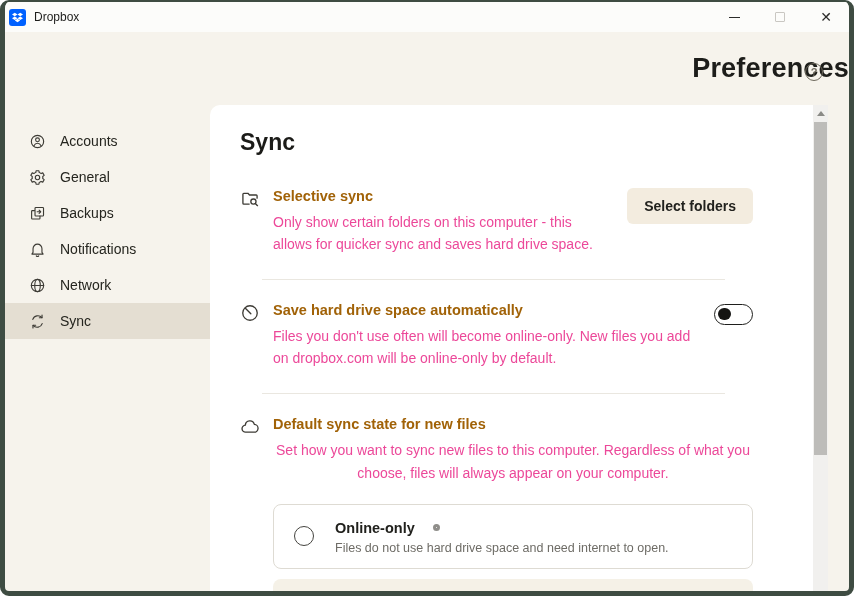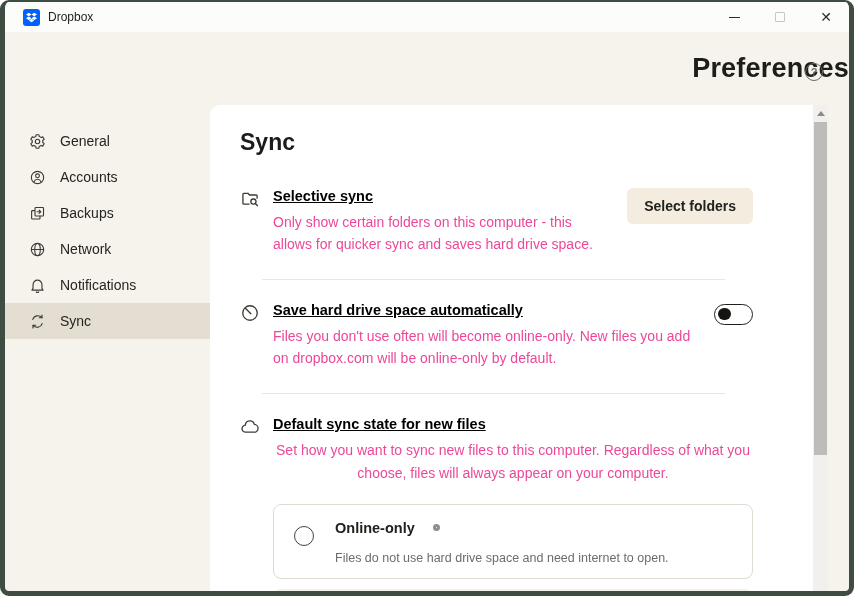--- a/index.html
+++ b/index.html
@@ -9,21 +9,21 @@
     background:#f6f3ec;
     border:5px solid #3e4c42;
     border-top-width:2px;
     border-radius:9px;
     overflow:hidden;
     display:flex; flex-direction:column;
   }
   
   .titlebar {
     height:30px; background:#fcfcfa; flex:0 0 30px;
-    display:flex; align-items:center; padding-left:14px;
+    display:flex; align-items:center; padding-left:0;
   }
   .app-logo {
     width:17px; height:17px; background:#0061ff; border-radius:3px;
     display:flex; align-items:center; justify-content:center; margin:0 8px 0 4px;
   }
   .app-title { font-size:12px; color:#1e1e1c; }
   .win-controls { margin-left:auto; display:flex; align-items:stretch; height:100%; }
   .win-btn { width:46px; display:flex; align-items:center; justify-content:center; cursor:default; }
   .min-glyph { width:11px; height:0; border-top:1.6px solid #2c2c2a; display:block; }
   .max-glyph { width:10px; height:10px; border:1.4px solid #c9c7c2; display:block; border-radius:1px; }
@@ -49,21 +49,21 @@
   
   .panel {
     flex:1 1 auto; background:#ffffff; border-radius:10px 0 0 0;
     margin-right:21px; position:relative; overflow:hidden;
   }
   .panel-inner { padding:24px 75px 0 30px; }
   .content-heading { font-size:23px; font-weight:700; color:#1b1b18; margin-bottom:32px; }
   .section { display:flex; gap:13px; }
   .section .sec-icon { flex:0 0 20px; padding-top:1px; }
   .sec-body { flex:1 1 auto; }
-  .sec-title { font-size:14.5px; font-weight:700; color:#000000; margin-bottom:7px;text-decoration:underline; }
+  .sec-title { font-size:14.5px; font-weight:700; color:#a16207; margin-bottom:7px; }
   .sec-desc { font-size:14px; color:#ec4899; line-height:1.58; }
   .sec-action { flex:0 0 auto; }
   .btn {
     background:#f3ecdf; border:none; border-radius:6px;
     padding:10px 17px; font-size:14px; font-weight:700; color:#21211d;
     font-family:inherit; cursor:pointer;
   }
   .divider { border:none; border-top:1px solid #eae7e0; margin:24px 28px 22px 22px; }
   
   .toggle {
@@ -83,21 +83,21 @@
   }
   .radio {
     width:20px; height:20px; border:1.6px solid #45443f; border-radius:50%;
     background:#fff; margin-top:6px; flex:0 0 auto;
   }
   .option-title { font-size:14.5px; font-weight:700; color:#21211d; display:flex; align-items:center; gap:18px; }
   .online-badge {
     width:7px; height:7px; border:3px solid #8f8e8a; border-radius:50%;
     background:#fff; display:inline-block;
   }
-  .option-desc { font-size:12.5px; color:#6e6c66; margin-top:15px; }
+  .option-desc { font-size:12.5px; color:#6e6c66; margin-top:5px; }
   .option-card-next {
     margin-top:10px; height:16px; background:#f5f1e7; border-radius:8px 8px 0 0;
   }
   
   .scrollbar {
     position:absolute; top:0; right:0; width:15px; bottom:0;
     background:#f1f0ee;
   }
   .scroll-up {
     height:16px; display:flex; align-items:center; justify-content:center;
@@ -139,56 +139,56 @@
   <div class="header">
     <div class="page-title">Preferences</div>
     <div class="help-btn">?</div>
   </div>
 
   <div class="main">
 
     <div class="sidebar">
       <div class="side-item">
         <svg class="ic" width="17" height="17" viewBox="0 0 24 24">
-          <circle cx="12" cy="12" r="3.1"></circle>
-          <path d="M19.4 13.5c.05-.49.05-2.51 0-3l2-1.55-2-3.46-2.37.95a7.6 7.6 0 0 0-2.6-1.43L14 2.5h-4l-.43 2.51a7.6 7.6 0 0 0-2.6 1.43l-2.37-.95-2 3.46 2 1.55c-.05.49-.05 2.51 0 3l-2 1.55 2 3.46 2.37-.95a7.6 7.6 0 0 0 2.6 1.43L10 21.5h4l.43-2.51a7.6 7.6 0 0 0 2.6-1.43l2.37.95 2-3.46z"></path>
-        </svg>
-        <span>General</span>
-      </div>
-      <div class="side-item">
-        <svg class="ic" width="17" height="17" viewBox="0 0 24 24">
           <circle cx="12" cy="12" r="8.7"></circle>
           <circle cx="12" cy="9.6" r="2.7"></circle>
           <path d="M7 17.9c1.1-2.3 2.9-3.5 5-3.5s3.9 1.2 5 3.5"></path>
         </svg>
         <span>Accounts</span>
+      </div>
+      <div class="side-item">
+        <svg class="ic" width="17" height="17" viewBox="0 0 24 24">
+          <circle cx="12" cy="12" r="3.1"></circle>
+          <path d="M19.4 13.5c.05-.49.05-2.51 0-3l2-1.55-2-3.46-2.37.95a7.6 7.6 0 0 0-2.6-1.43L14 2.5h-4l-.43 2.51a7.6 7.6 0 0 0-2.6 1.43l-2.37-.95-2 3.46 2 1.55c-.05.49-.05 2.51 0 3l-2 1.55 2 3.46 2.37-.95a7.6 7.6 0 0 0 2.6 1.43L10 21.5h4l.43-2.51a7.6 7.6 0 0 0 2.6-1.43l2.37.95 2-3.46z"></path>
+        </svg>
+        <span>General</span>
       </div>
       <div class="side-item">
         <svg class="ic" width="17" height="17" viewBox="0 0 24 24">
           <rect x="8.5" y="3.5" width="12" height="12" rx="1.2"></rect>
           <path d="M11.5 9.5h4.5"></path>
           <path d="M14.3 7.3 16.5 9.5 14.3 11.7"></path>
           <path d="M15.5 15.5v3.2a1 1 0 0 1-1 1H4.7a1 1 0 0 1-1-1V8.9a1 1 0 0 1 1-1h3.1"></path>
         </svg>
         <span>Backups</span>
       </div>
       <div class="side-item">
         <svg class="ic" width="17" height="17" viewBox="0 0 24 24">
+          <path d="M18.3 16v-5.2a6.3 6.3 0 1 0-12.6 0V16l-1.6 2.5h15.8z"></path>
+          <path d="M10.3 21a2 2 0 0 0 3.4 0"></path>
+        </svg>
+        <span>Notifications</span>
+      </div>
+      <div class="side-item">
+        <svg class="ic" width="17" height="17" viewBox="0 0 24 24">
           <circle cx="12" cy="12" r="8.7"></circle>
           <ellipse cx="12" cy="12" rx="3.9" ry="8.7"></ellipse>
           <path d="M3.3 12h17.4"></path>
         </svg>
         <span>Network</span>
-      </div>
-      <div class="side-item">
-        <svg class="ic" width="17" height="17" viewBox="0 0 24 24">
-          <path d="M18.3 16v-5.2a6.3 6.3 0 1 0-12.6 0V16l-1.6 2.5h15.8z"></path>
-          <path d="M10.3 21a2 2 0 0 0 3.4 0"></path>
-        </svg>
-        <span>Notifications</span>
       </div>
       <div class="side-item selected">
         <svg class="ic" width="17" height="17" viewBox="0 0 24 24">
           <path d="M18.2 6.4A7.5 7.5 0 0 0 5.4 9.1"></path>
           <path d="M18.4 2.9v3.8h-3.8"></path>
           <path d="M5.8 17.6a7.5 7.5 0 0 0 12.8-2.7"></path>
           <path d="M5.6 21.1v-3.8h3.8"></path>
         </svg>
         <span>Sync</span>
       </div>

